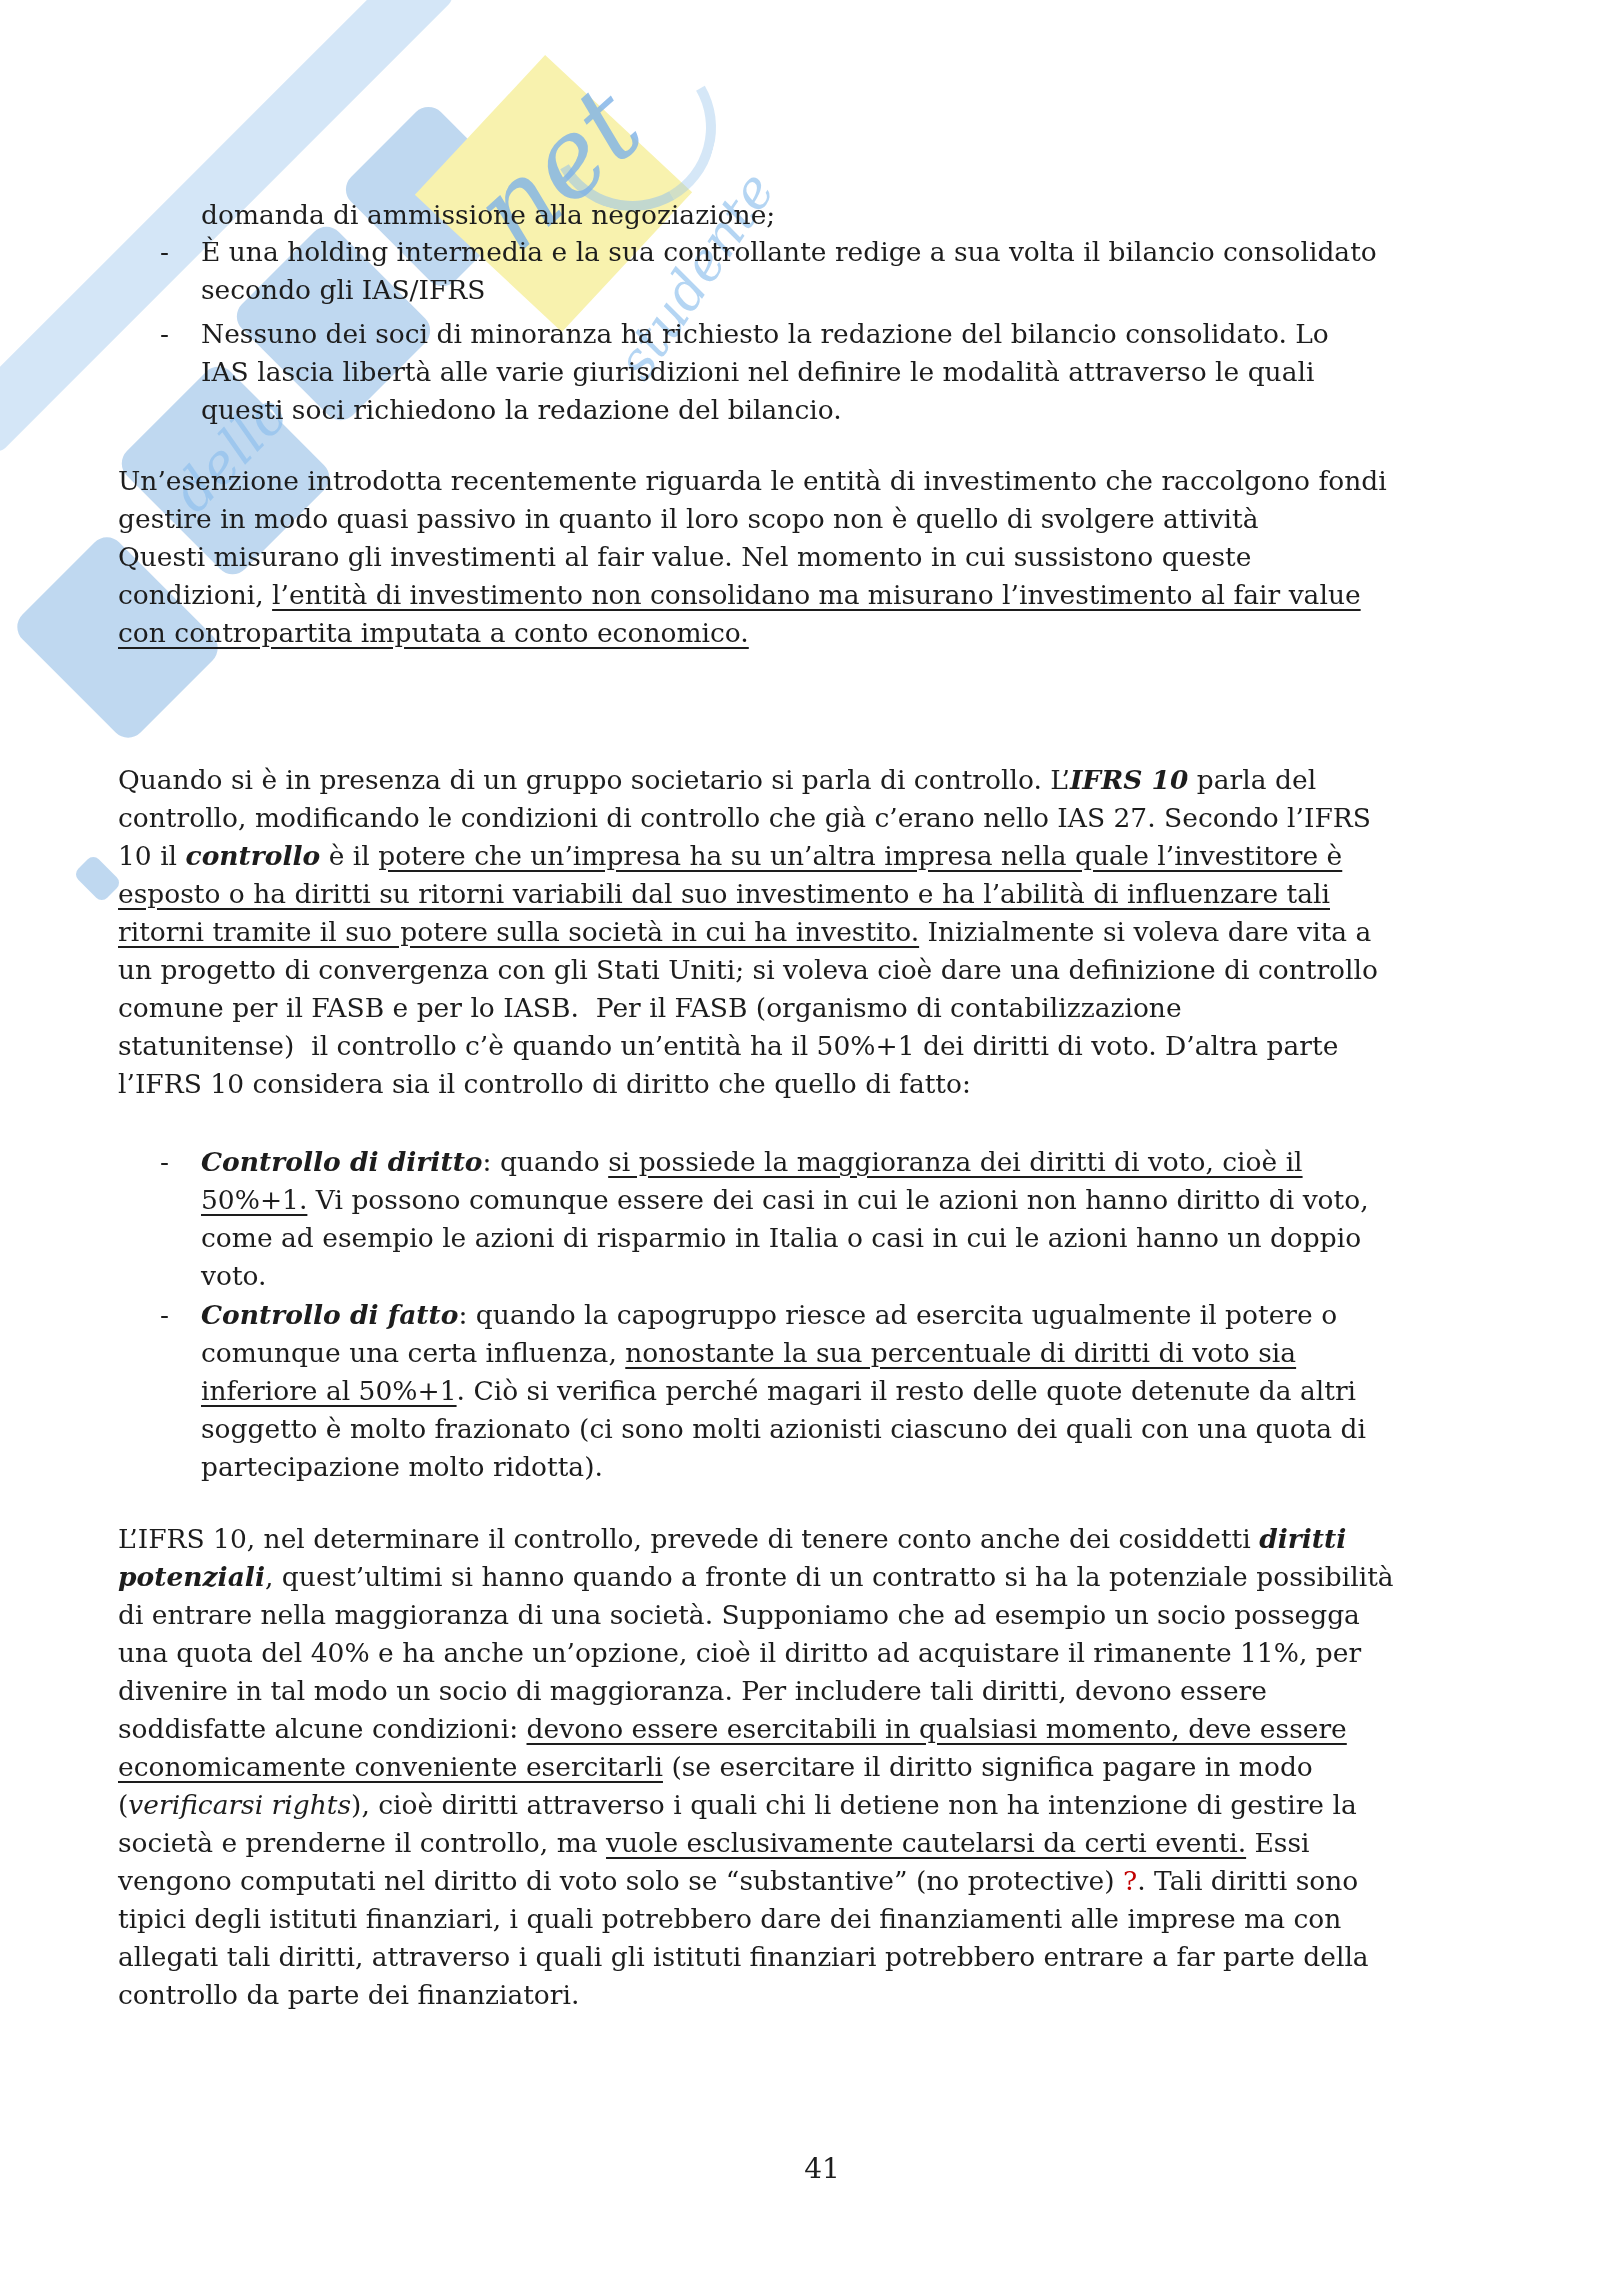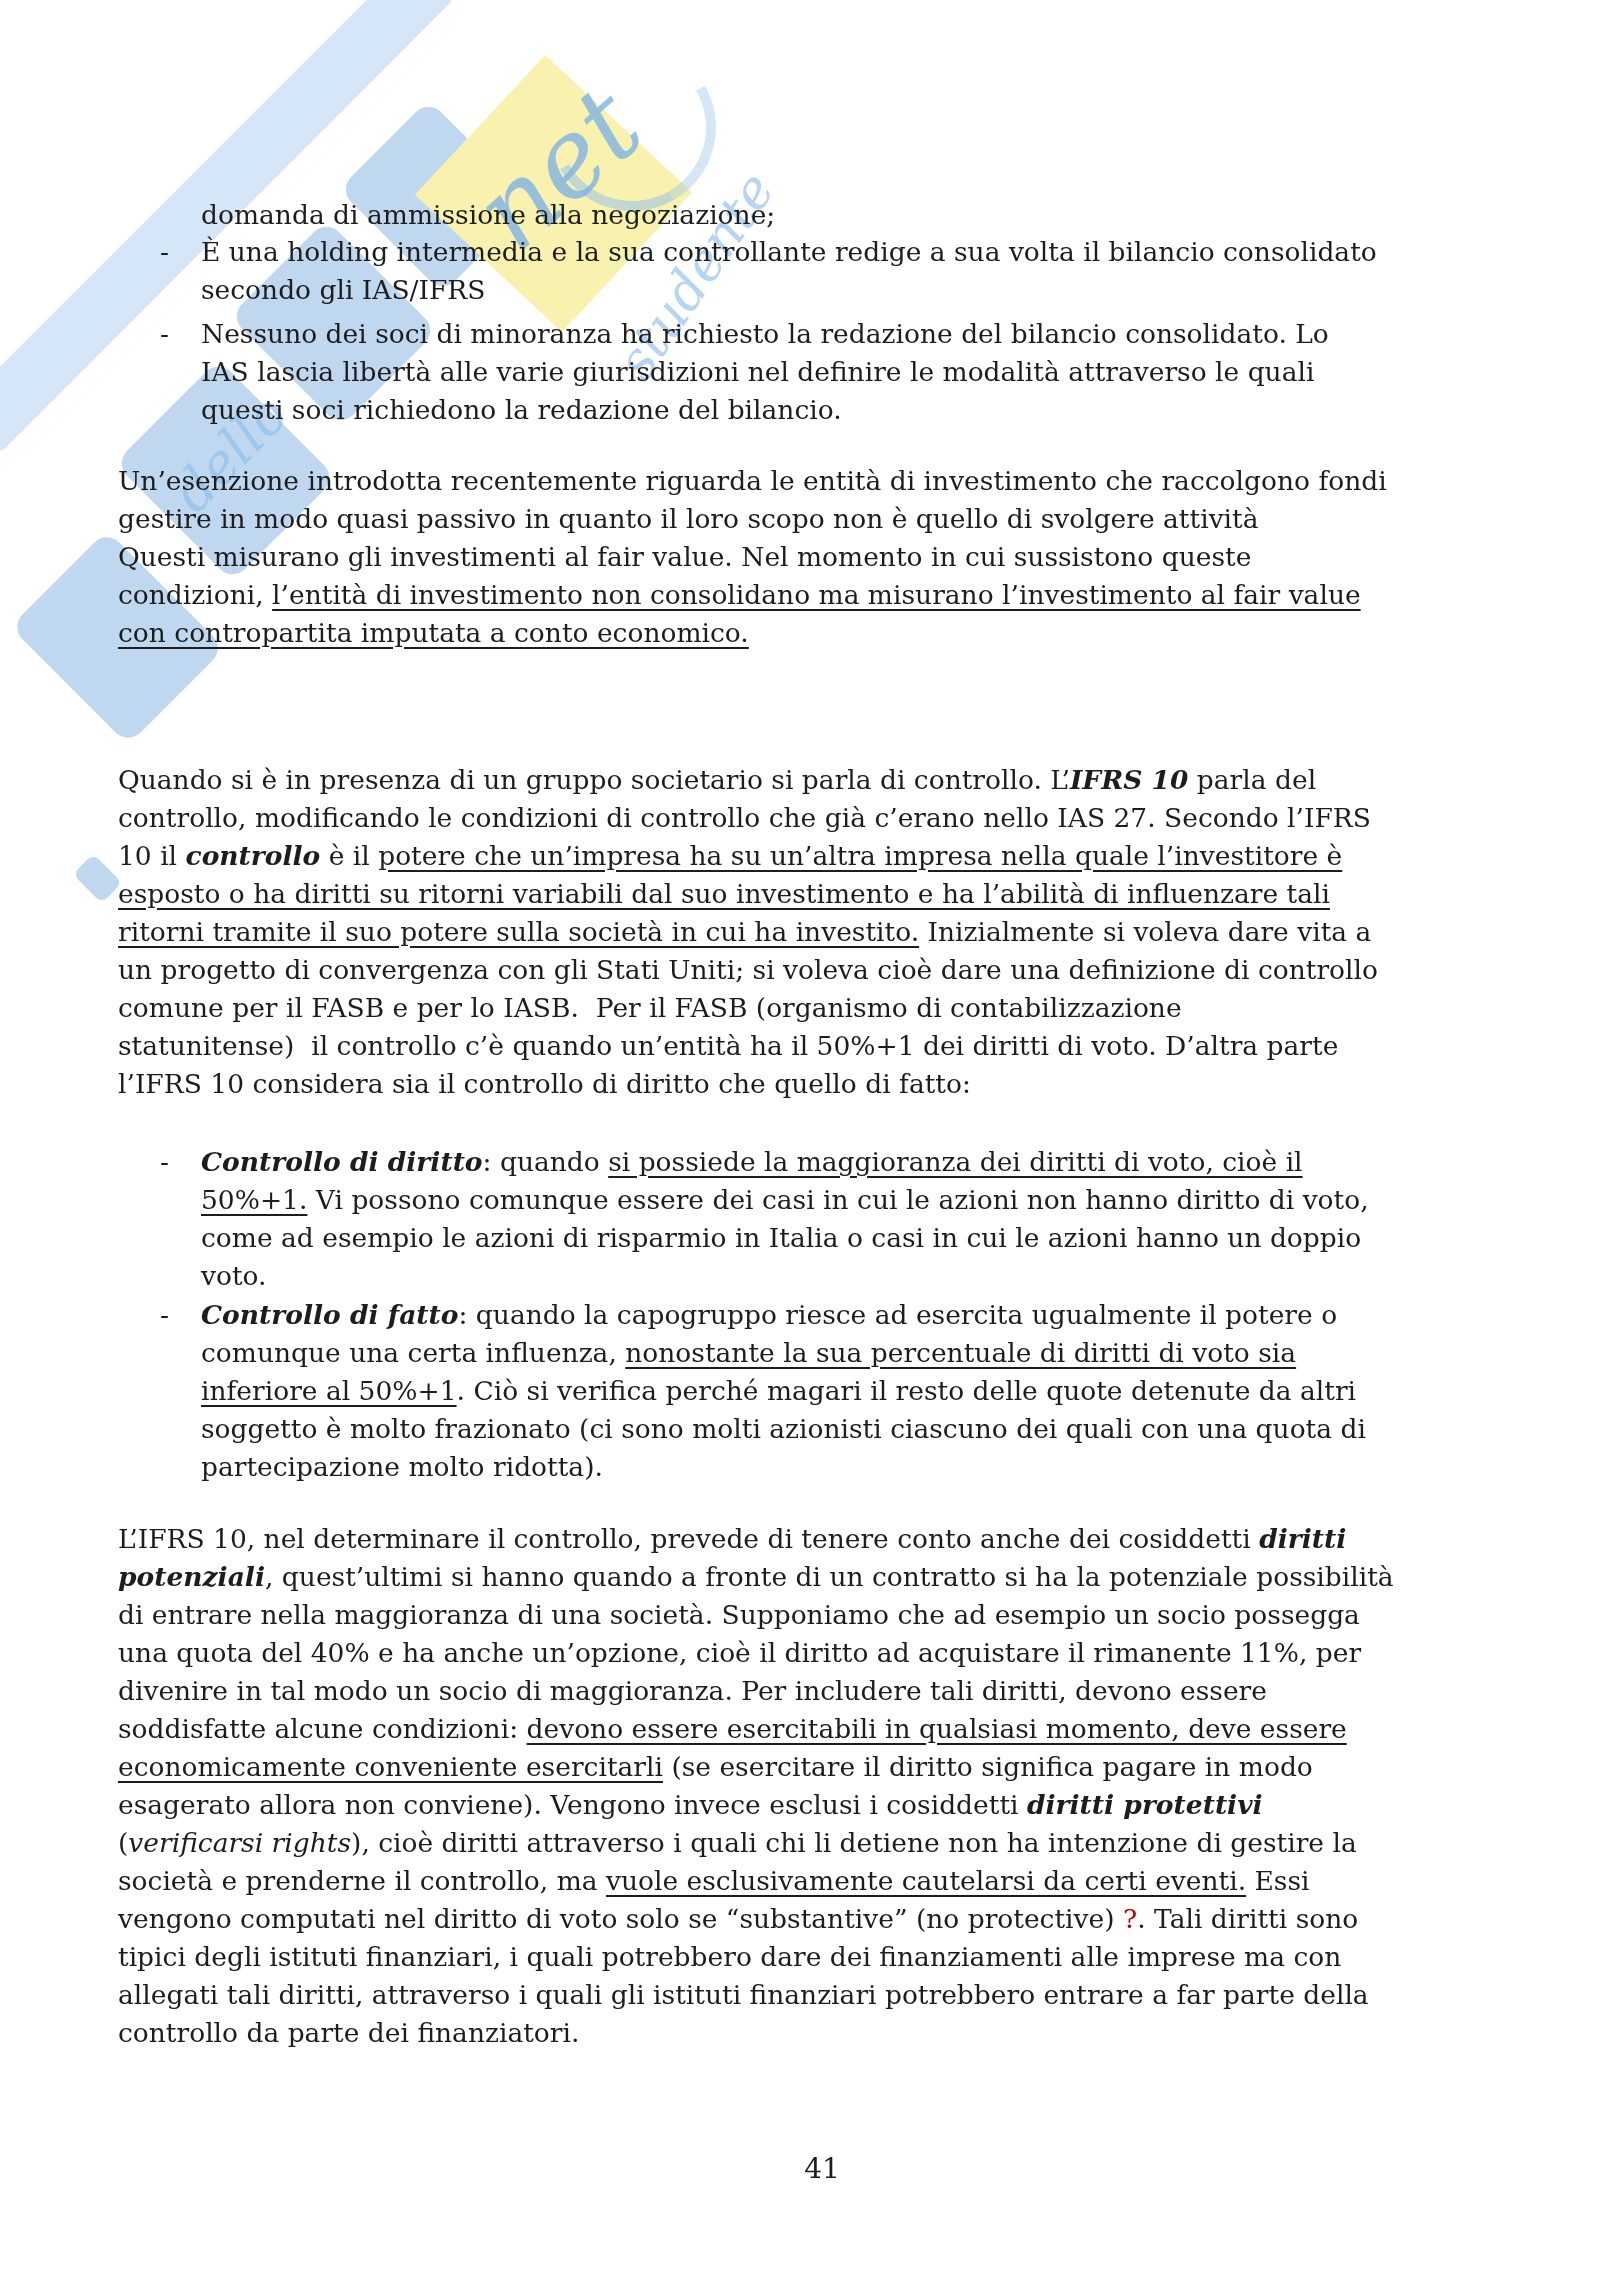--- a/index.html
+++ b/index.html
@@ -140,21 +140,20 @@
         <div class="line"><span>partecipazione molto ridotta).</span></div>
       </div>
       <div class="block paragraph blk-8">
         <div class="line"><span>L’IFRS 10, nel determinare il controllo, prevede di tenere conto anche dei cosiddetti </span><span class="s-b">diritti</span></div>
         <div class="line"><span class="s-b">potenziali</span><span>, quest’ultimi si hanno quando a fronte di un contratto si ha la potenziale possibilità</span></div>
         <div class="line"><span>di entrare nella maggioranza di una società. Supponiamo che ad esempio un socio possegga</span></div>
         <div class="line"><span>una quota del 40% e ha anche un’opzione, cioè il diritto ad acquistare il rimanente 11%, per</span></div>
         <div class="line"><span>divenire in tal modo un socio di maggioranza. Per includere tali diritti, devono essere</span></div>
         <div class="line"><span>soddisfatte alcune condizioni: </span><span class="s-u">devono essere esercitabili in qualsiasi momento, deve essere</span></div>
         <div class="line"><span class="s-u">economicamente conveniente esercitarli</span><span> (se esercitare il diritto significa pagare in modo</span></div>
-        <div class="line"><span>esagerato allora non conviene). Vengono invece esclusi i cosiddetti </span><span class="s-b">diritti protettivi</span></div>
         <div class="line"><span>(</span><span class="s-i">verificarsi rights</span><span>), cioè diritti attraverso i quali chi li detiene non ha intenzione di gestire la</span></div>
         <div class="line"><span>società e prenderne il controllo, ma </span><span class="s-u">vuole esclusivamente cautelarsi da certi eventi.</span><span> Essi</span></div>
         <div class="line"><span>vengono computati nel diritto di voto solo se “substantive” (no protective) </span><span class="s-r">?</span><span>. Tali diritti sono</span></div>
         <div class="line"><span>tipici degli istituti finanziari, i quali potrebbero dare dei finanziamenti alle imprese ma con</span></div>
         <div class="line"><span>allegati tali diritti, attraverso i quali gli istituti finanziari potrebbero entrare a far parte della</span></div>
         <div class="line"><span>controllo da parte dei finanziatori.</span></div>
       </div>
     </div>
 
   <div class="page-number">41</div>

